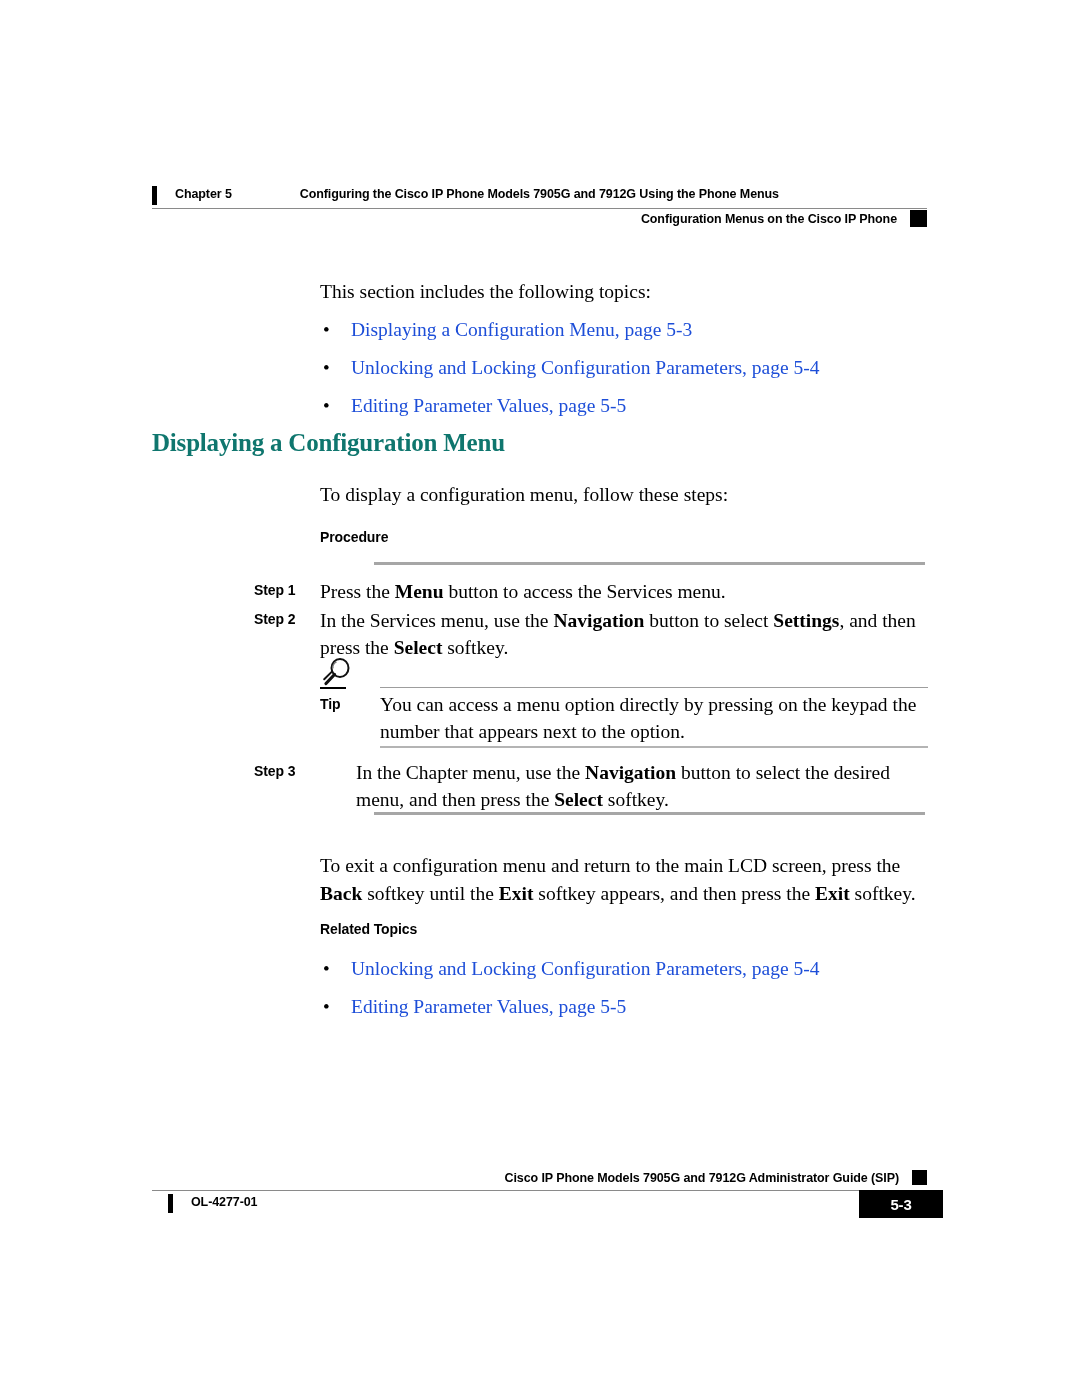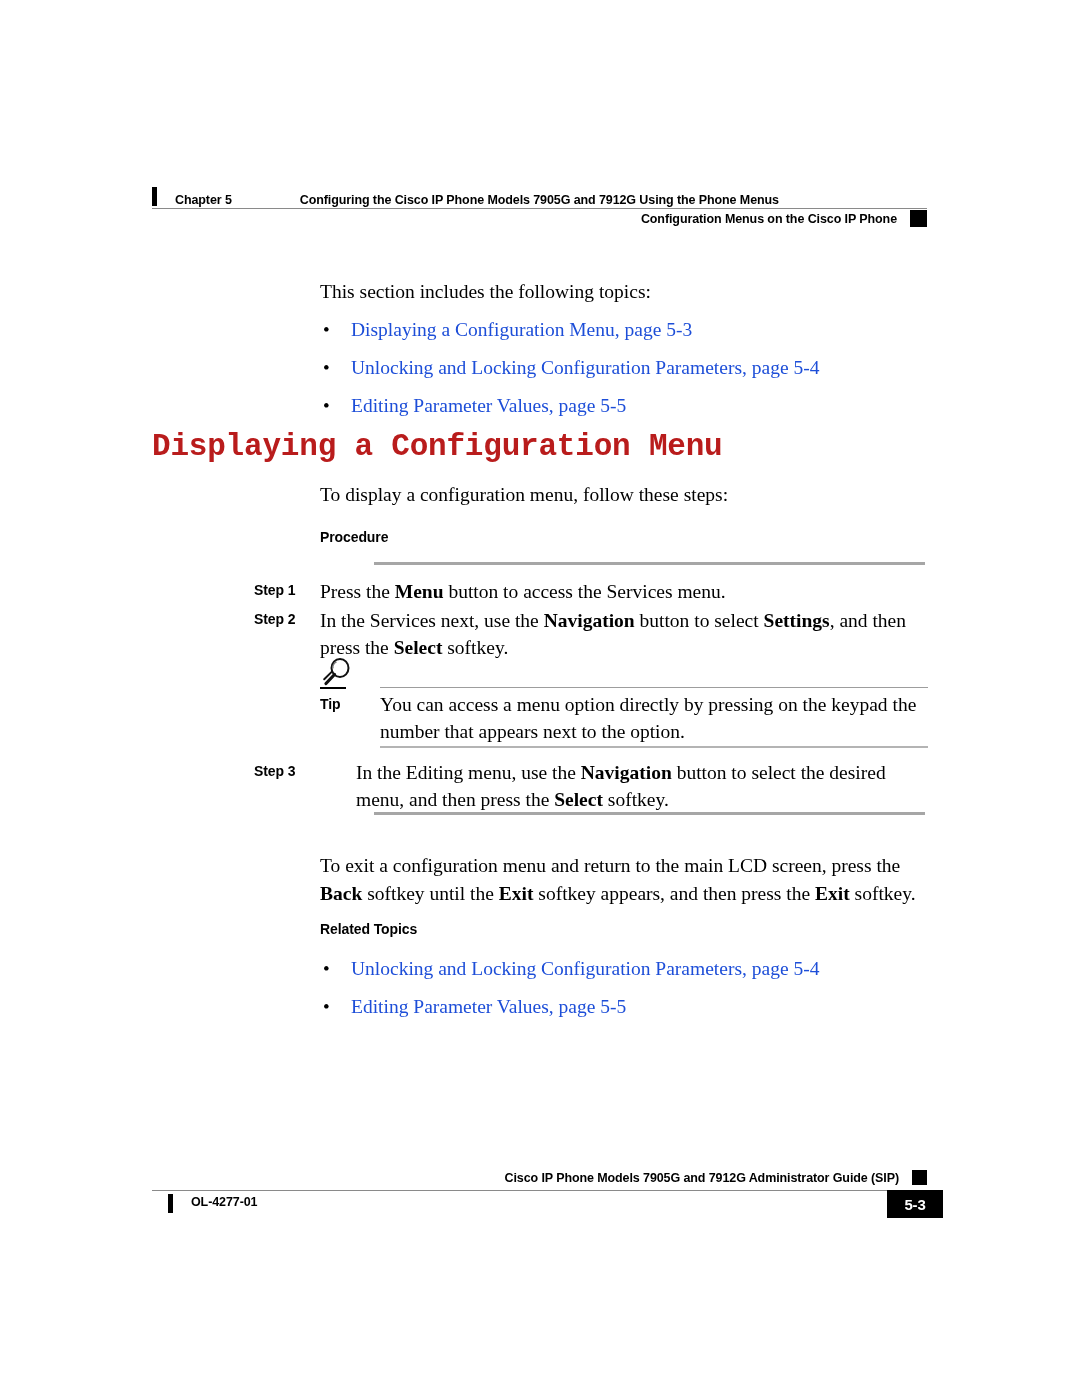--- a/index.html
+++ b/index.html
@@ -25,21 +25,21 @@
 
   
   .header {
     position: absolute;
     left: 152px;
     top: 186px;
     width: 775px;
   }
   .header-row1 {
     display: flex;
-    align-items: flex-end;
+    align-items: flex-start;
     height: 20px;
   }
   .hdr-bar {
     width: 5px;
     height: 19px;
     background: #000;
     flex: 0 0 auto;
     margin-right: 18px;
   }
   .hdr-chapter {
@@ -134,25 +134,25 @@
   a.xref, .xref {
     color: #1d4ed8;
     text-decoration: none;
   }
 
   
   .section-heading {
     position: absolute;
     left: 152px;
     top: 429px;
-    font-family: Liberation Mono, monospace;
-    font-weight: bold;
-    font-size: 31px;
+    font-family: Liberation Serif, serif;
+    font-weight: bold;
+    font-size: 25px;
     letter-spacing: -0.2px;
-    color: #b91c1c;
+    color: #0f766e;
     white-space: nowrap;
   }
 
   
   .proc-intro {
     position: absolute;
     left: 320px;
     top: 481px;
     width: 608px;
     font-family: "Liberation Serif", serif;
@@ -342,21 +342,21 @@
     font-family: "Liberation Sans", sans-serif;
     font-size: 12.5px;
     font-weight: bold;
     letter-spacing: -0.1px;
     white-space: nowrap;
   }
   .ftr-pagebox {
     position: absolute;
     right: 0px;
     top: -3px;
-    width: 56px;
+    width: 84px;
     height: 28px;
     background: #000;
     color: #fff;
     font-family: "Liberation Sans", sans-serif;
     font-weight: bold;
     font-size: 15px;
     letter-spacing: -0.2px;
     display: flex;
     align-items: center;
     justify-content: center;
@@ -397,42 +397,42 @@
   <div class="proc-label">Procedure</div>
   <div class="rule-gray rule-top-proc"></div>
 
   <div class="step step1">
     <div class="step-num">Step 1</div>
     <div class="step-text" id="step1-text"><span>Press the </span><b>Menu</b><span> button to access the Services menu.</span></div>
   </div>
 
   <div class="step step2">
     <div class="step-num">Step 2</div>
-    <div class="step-text" id="step2-text"><span>In the Services next, use the </span><b>Navigation</b><span> button to select </span><b>Settings</b><span>, and then press the </span><b>Select</b><span> softkey.</span></div>
+    <div class="step-text" id="step2-text"><span>In the Services menu, use the </span><b>Navigation</b><span> button to select </span><b>Settings</b><span>, and then press the </span><b>Select</b><span> softkey.</span></div>
   </div>
 
   <div class="tip-block">
     <div class="tip-icon">
       <svg width="34" height="28" viewBox="0 0 34 28" xmlns="http://www.w3.org/2000/svg">
         <ellipse cx="20" cy="10" rx="8.5" ry="9" fill="none" stroke="#111" stroke-width="2"></ellipse>
         <path d="M14.5 16.5 L6 25.5" stroke="#111" stroke-width="3.2" stroke-linecap="round"></path>
         <path d="M12.2 13.4 L4.2 21.3" stroke="#111" stroke-width="2" stroke-linecap="round"></path>
         <path d="M16.5 4 C13.5 5.5 12.5 8 13 10.5" fill="none" stroke="#777" stroke-width="1.3"></path>
       </svg>
     </div>
     <div class="tip-rule-short"></div>
     <div class="tip-rule-top"></div>
     <div class="tip-label">Tip</div>
     <div class="tip-text">You can access a menu option directly by pressing on the keypad the number that appears next to the option.</div>
     <div class="tip-rule-bottom"></div>
   </div>
 
   <div class="step step3">
     <div class="step-num">Step 3</div>
-    <div class="step-text" id="step3-text"><span>In the Editing menu, use the </span><b>Navigation</b><span> button to select the desired menu, and then press the </span><b>Select</b><span> softkey.</span></div>
+    <div class="step-text" id="step3-text"><span>In the Chapter menu, use the </span><b>Navigation</b><span> button to select the desired menu, and then press the </span><b>Select</b><span> softkey.</span></div>
   </div>
 
   <div class="rule-gray rule-bottom-proc"></div>
 
   <div class="exit-para" id="exit-para"><span>To exit a configuration menu and return to the main LCD screen, press the </span><b>Back</b><span> softkey until the </span><b>Exit</b><span> softkey appears, and then press the </span><b>Exit</b><span> softkey.</span></div>
 
   <div class="related-label">Related Topics</div>
   <div class="related-list">
     <ul class="topic-list" id="related-topics">
         <li><span class="bullet">•</span><a class="xref" href="#">Unlocking and Locking Configuration Parameters, page 5-4</a></li>

